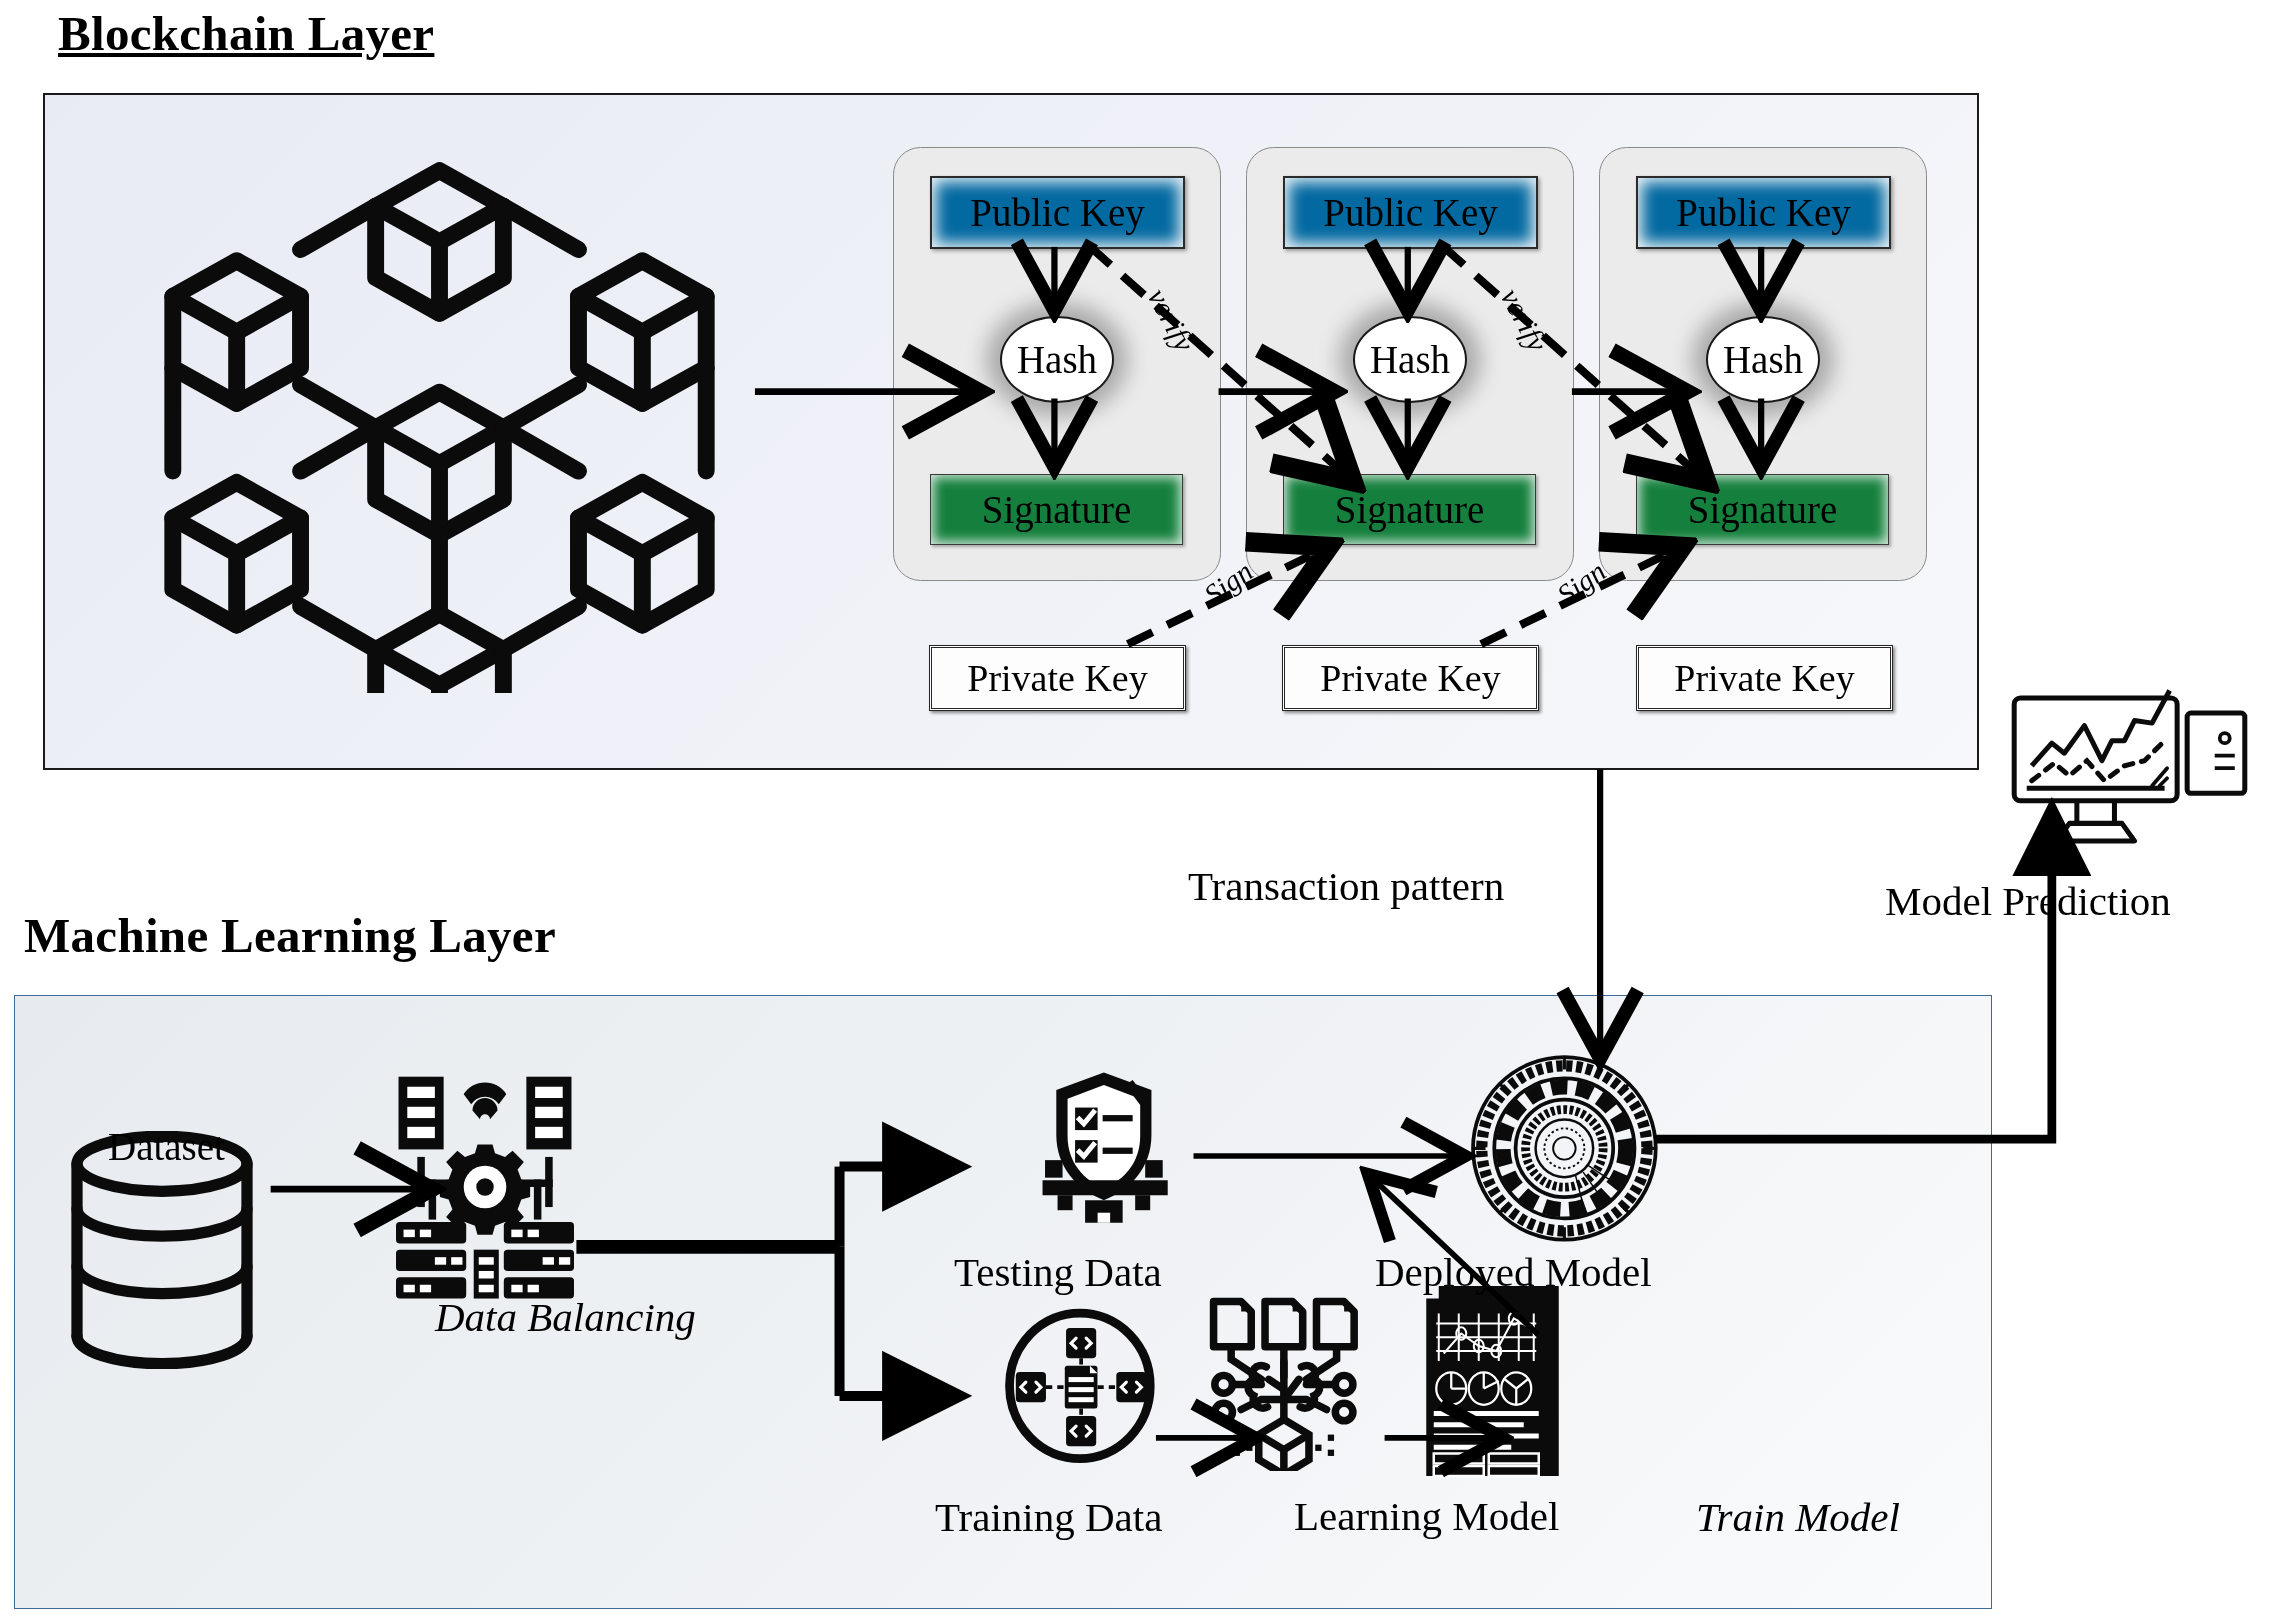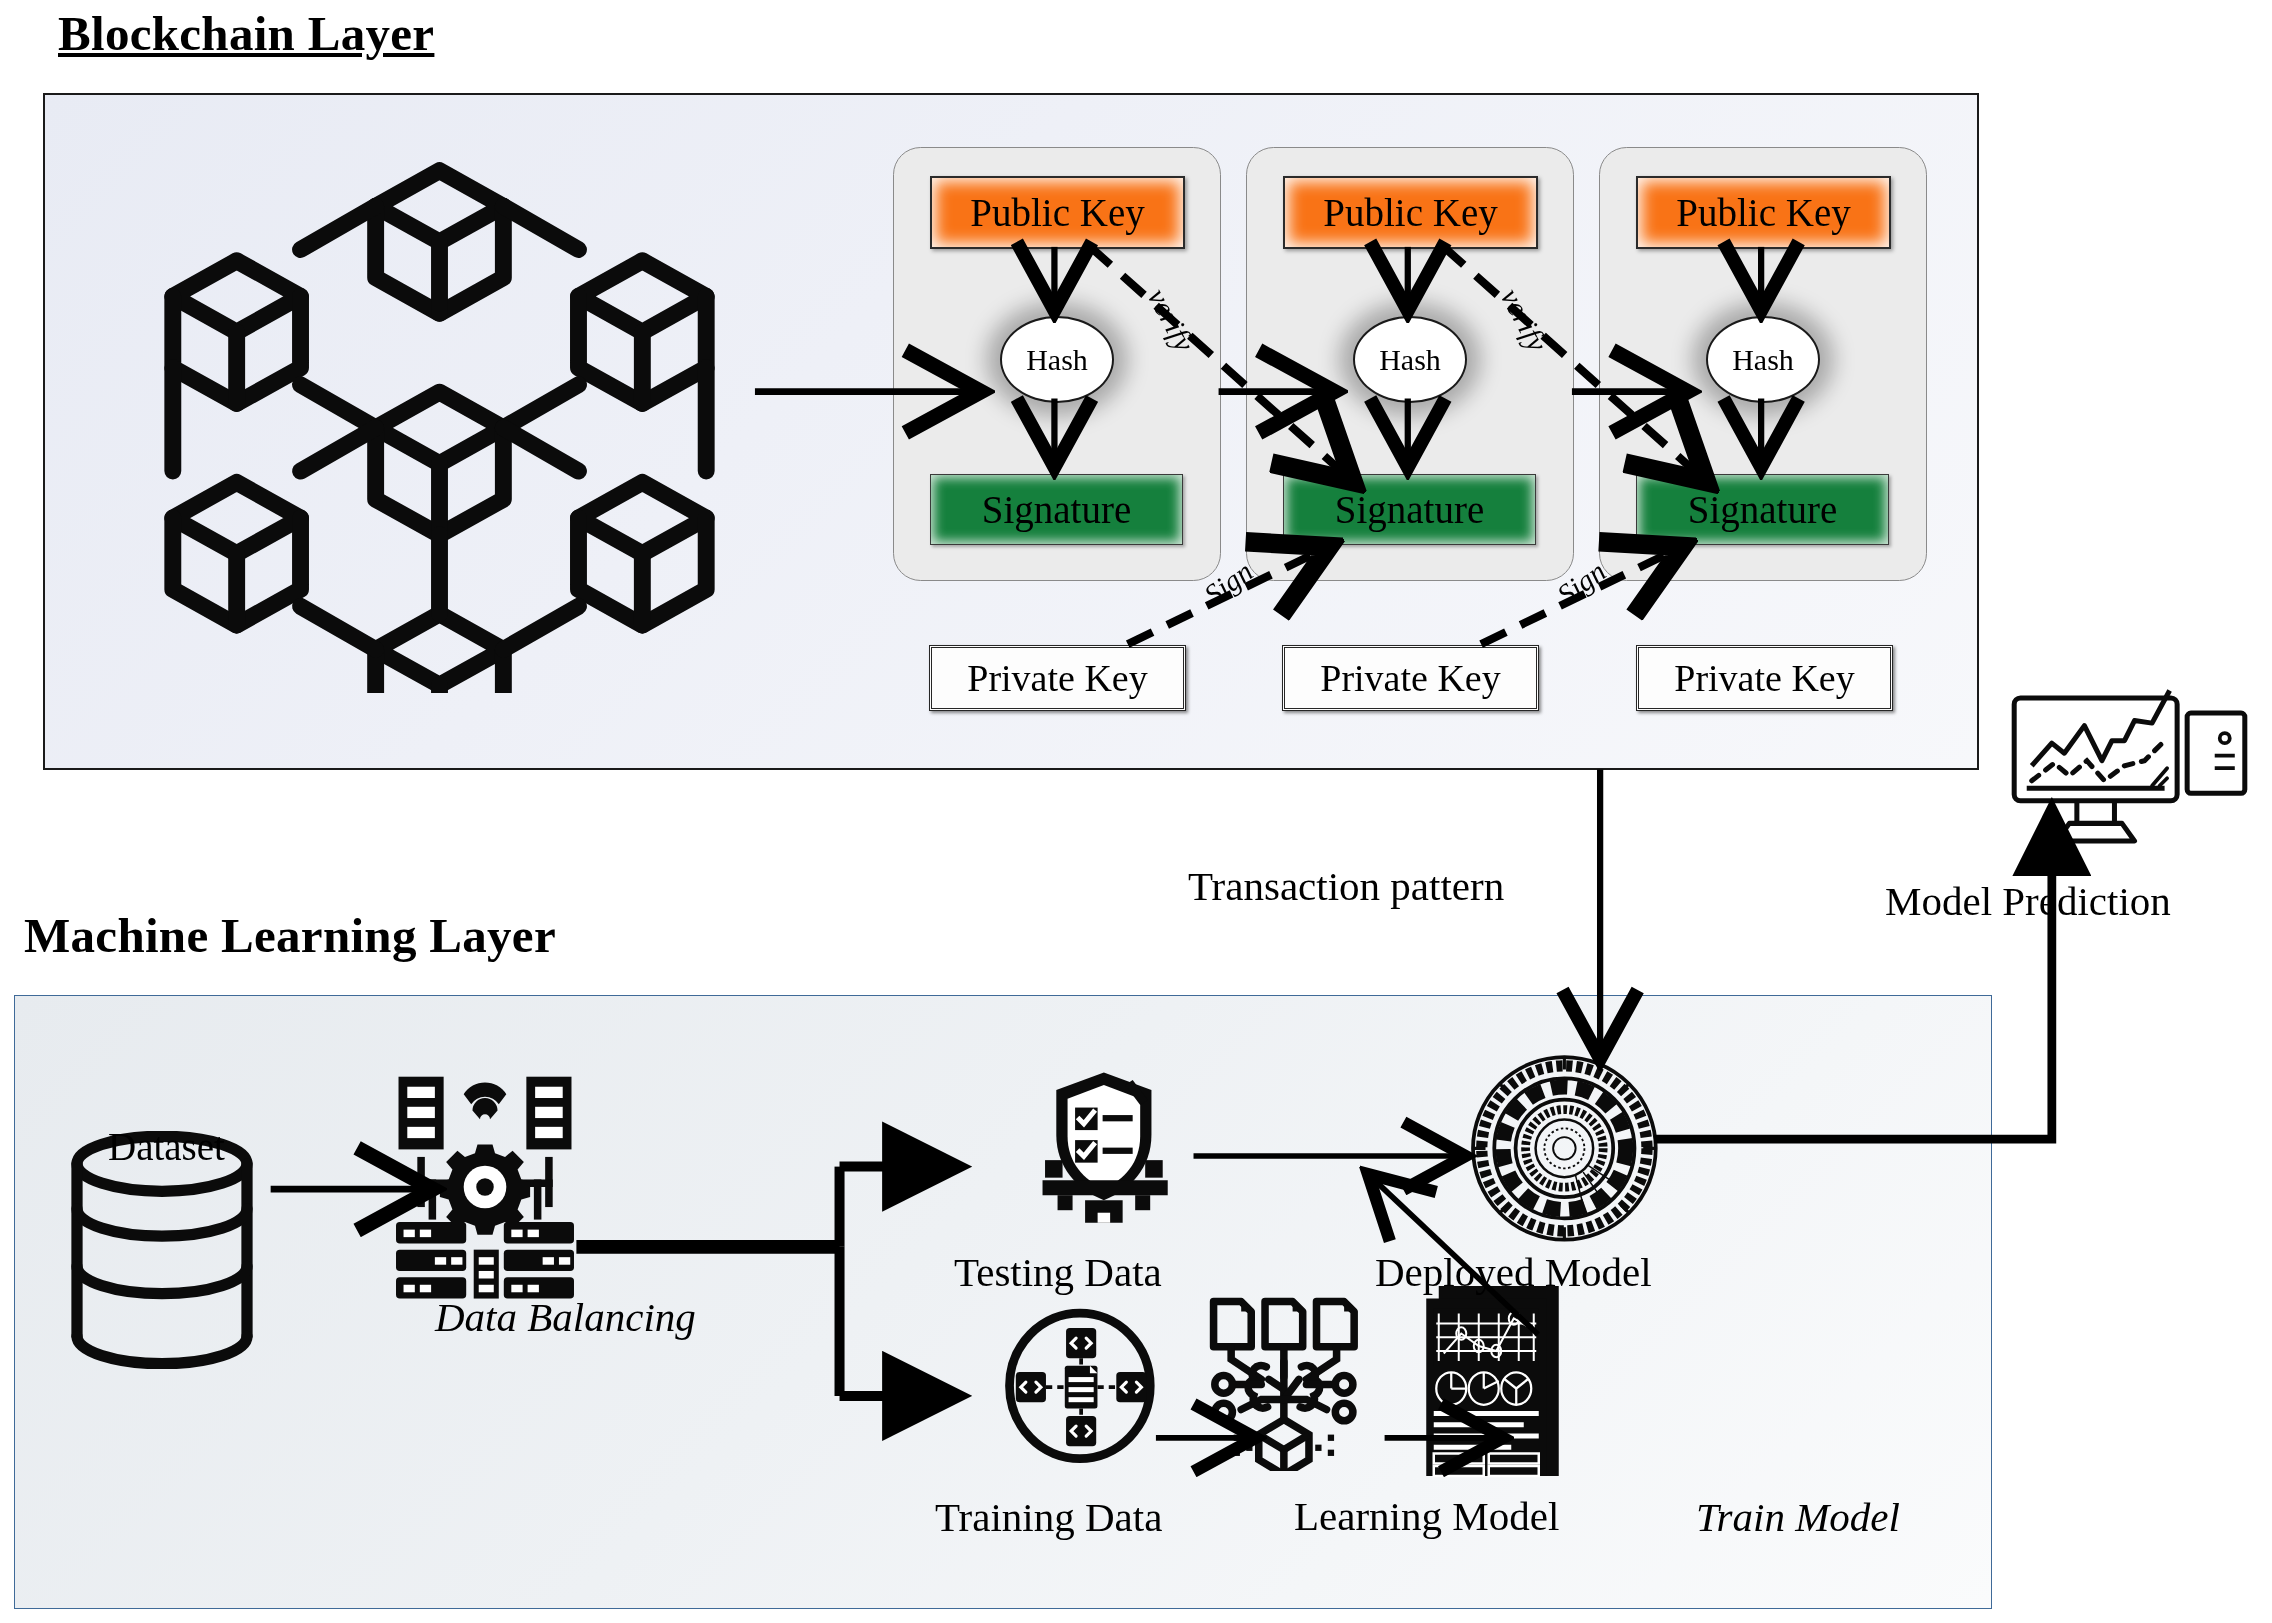--- a/index.html
+++ b/index.html
@@ -18,33 +18,33 @@
      border:1.9px solid #3f6a98;
      background:linear-gradient(135deg,#e7ebef 0%,#eef1f4 45%,#fafbfc 100%);}
 
   
   .block-card{position:absolute;width:326px;height:432px;top:147px;
      border-radius:27.6px;background:#ebebeb;border:1.9px solid #8a8a8a;
      box-shadow:0 0 0 0 rgba(0,0,0,0);}
   .bc1{left:893px;} .bc2{left:1246px;} .bc3{left:1599px;}
 
   .key-box{position:absolute;left:36px;width:251px;height:69px;
-     background:#f97316;border:2.5px solid #2b2b2b;
+     background:#0369a1;border:2.5px solid #2b2b2b;
      display:flex;align-items:center;justify-content:center;
      font-size:39px;line-height:1;
      box-shadow:inset 0 0 15px 3.8px rgba(255,255,255,.95),
                 1.9px 1.9px 3.8px rgba(0,0,0,.35);}
   .pk-box{top:27.6px;}
   .sig-box{top:326px;background:#15803d;border:1.9px solid #3a3a3a;
      box-shadow:inset 0 0 11.3px 2.5px rgba(255,255,255,.85),
                 1.9px 1.9px 3.1px rgba(0,0,0,.3);}
 
   .hash-node{position:absolute;left:106px;top:168px;width:110px;height:83px;
      border-radius:50%;background:#fff;border:2.5px solid #1a1a1a;
-     display:flex;align-items:center;justify-content:center;font-size:30px;
+     display:flex;align-items:center;justify-content:center;font-size:39px;
      box-shadow:0 0 21px 13.8px rgba(0,0,0,.28);}
 
   .priv-box{position:absolute;width:251px;height:60px;top:645px;
      background:#fdfdfd;border:3.1px double #262626;
      display:flex;align-items:center;justify-content:center;
      font-size:38px;box-shadow:1.9px 1.9px 3.1px rgba(0,0,0,.45);}
   .pb1{left:929px;} .pb2{left:1282px;} .pb3{left:1636px;}
 
   .edge-label{position:absolute;font-size:29px;font-style:italic;
      font-family:"Liberation Serif", serif;white-space:nowrap;

